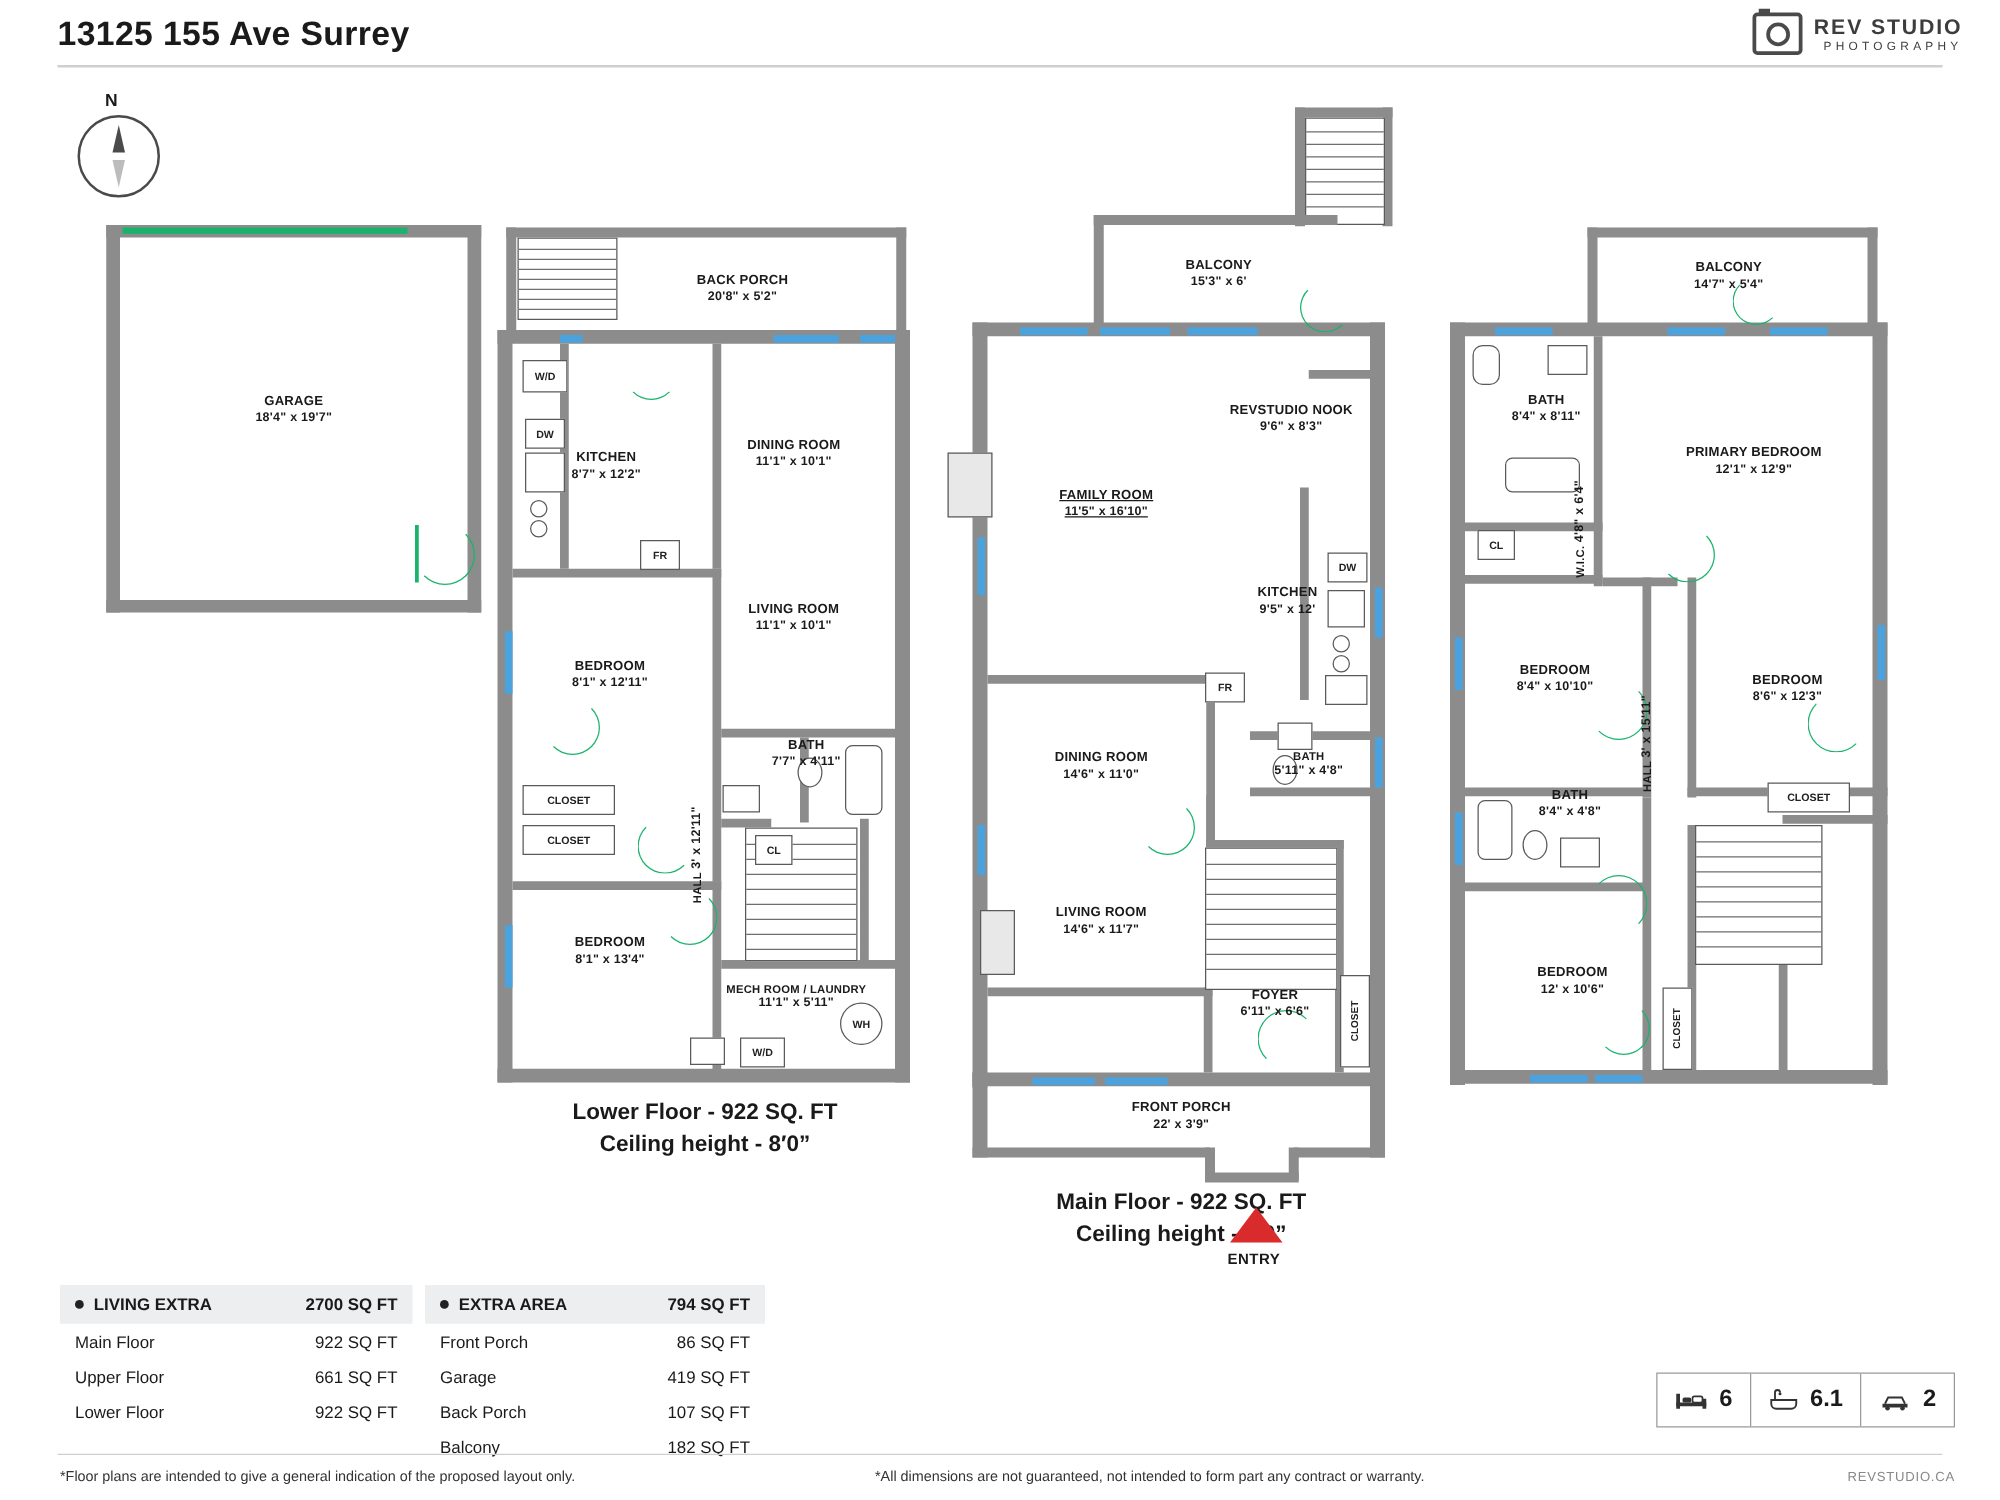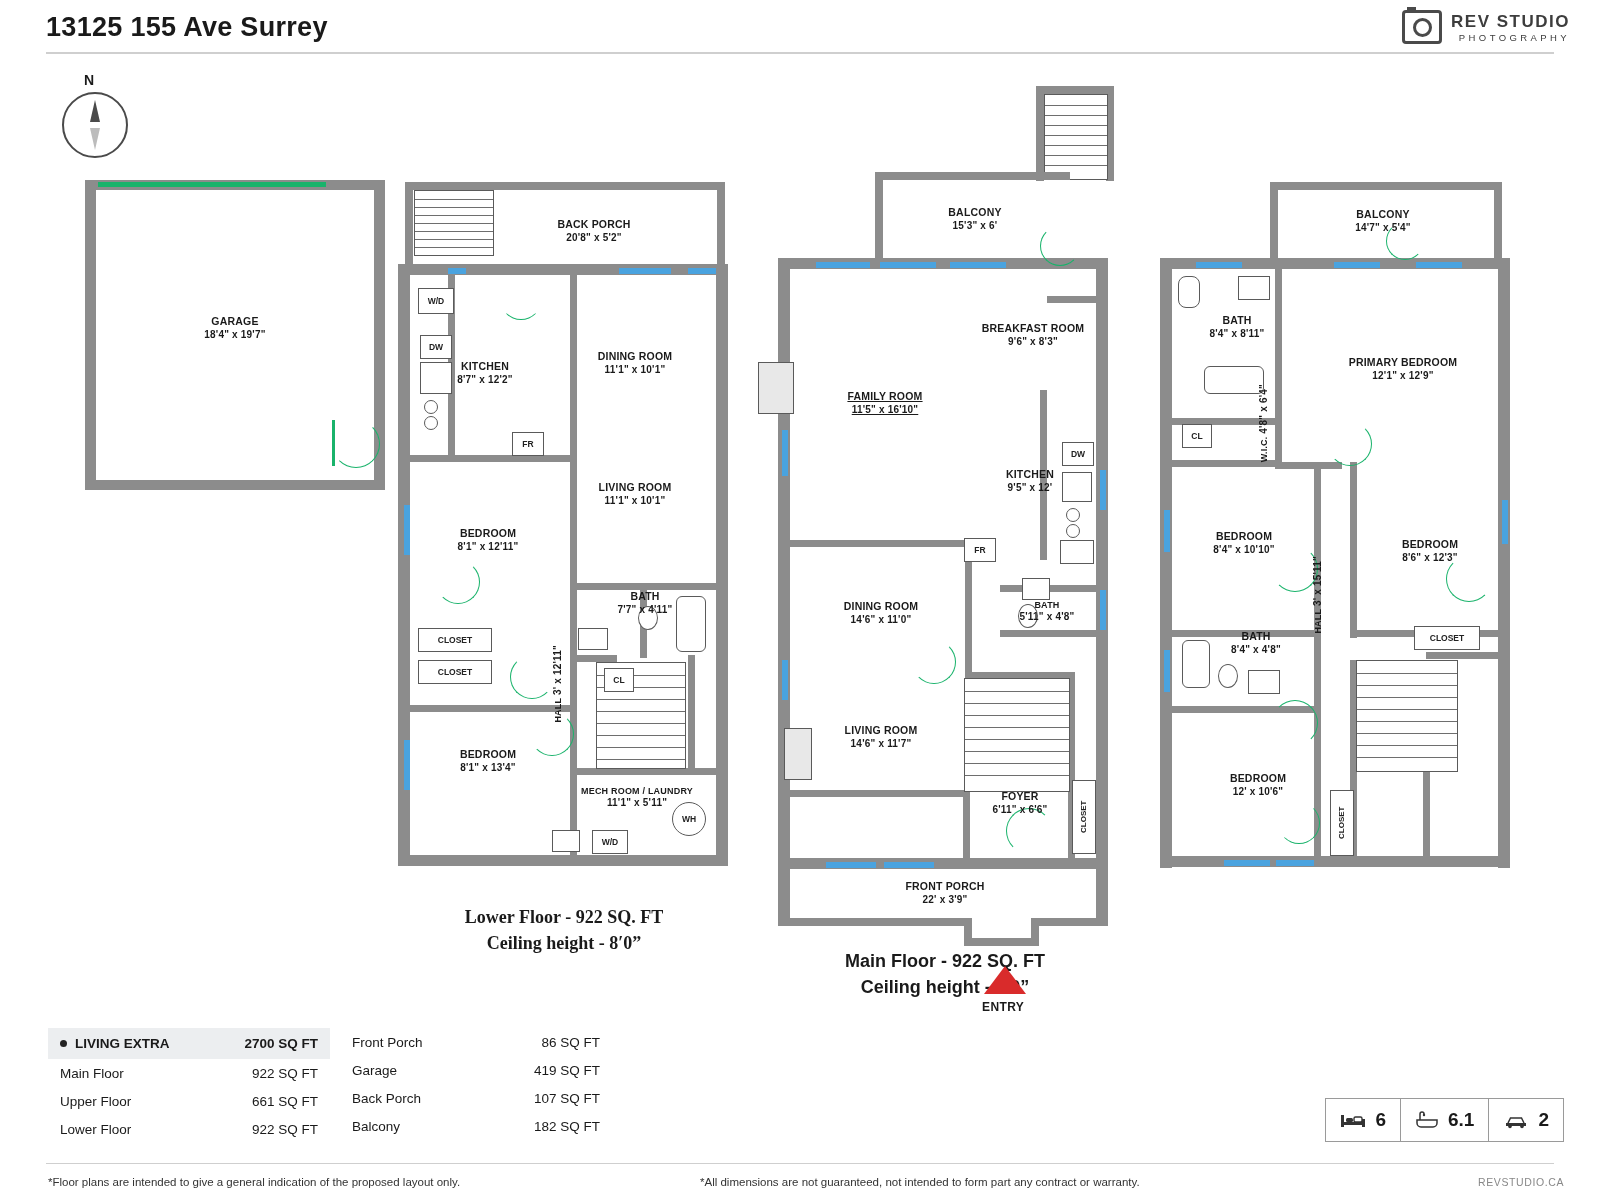--- a/index.html
+++ b/index.html
@@ -201,21 +201,21 @@
     <div class="lbl" style="left:600px;top:590px;width:90px;">
       <span>BATH</span><br><span class="dim">7'7" x 4'11"</span>
     </div>
     <div class="lbl vert lbl-sm" style="left:552px;top:645px;width:60px;">
       <span>HALL</span> <span class="dim">3' x 12'11"</span>
     </div>
     <div class="lbl lbl-sm" style="left:572px;top:786px;width:130px;">
       <span>MECH ROOM / LAUNDRY</span><br><span class="dim">11'1" x 5'11"</span>
     </div>
   </div>
-  <div class="cap" style="left:390px;top:904px;width:348px;font-family:Liberation Serif, serif;">
+  <div class="cap" style="left:390px;top:876px;width:348px;">
     <span>Lower Floor - 922 SQ. FT</span><br><span>Ceiling height - 8′0”</span>
   </div>
 
   <div>
 
     <div class="wall" style="left:1036px;top:86px;width:78px;height:8px;"></div>
     <div class="wall" style="left:1036px;top:86px;width:8px;height:95px;"></div>
     <div class="wall" style="left:1106px;top:86px;width:8px;height:95px;"></div>
     <div class="stair" style="left:1044px;top:94px;width:62px;height:84px;">
       <i style="top:10px"></i>
@@ -292,21 +292,21 @@
     </div>
 
     <div class="door-arc" style="left:1040px;top:226px;width:38px;height:38px;border-color:transparent transparent #19b36b #19b36b;"></div>
     <div class="door-arc" style="left:912px;top:640px;width:42px;height:42px;border-color:transparent #19b36b #19b36b transparent;"></div>
     <div class="door-arc" style="left:1006px;top:808px;width:44px;height:44px;border-color:#19b36b transparent transparent #19b36b;"></div>
 
     <div class="lbl" style="left:910px;top:206px;width:130px;">
       <span>BALCONY</span><br><span class="dim">15'3" x 6'</span>
     </div>
     <div class="lbl" style="left:968px;top:322px;width:130px;">
-      <span>BREAKFAST ROOM</span><br><span class="dim">9'6" x 8'3"</span>
+      <span>REVSTUDIO NOOK</span><br><span class="dim">9'6" x 8'3"</span>
     </div>
     <div class="lbl" style="left:810px;top:390px;width:150px;text-decoration:underline;">
       <span>FAMILY ROOM</span><br><span class="dim">11'5" x 16'10"</span>
     </div>
     <div class="lbl" style="left:975px;top:468px;width:110px;">
       <span>KITCHEN</span><br><span class="dim">9'5" x 12'</span>
     </div>
     <div class="lbl" style="left:808px;top:600px;width:146px;">
       <span>DINING ROOM</span><br><span class="dim">14'6" x 11'0"</span>
     </div>
@@ -434,20 +434,25 @@
       <span>Upper Floor</span>
       <span class="rv">661 SQ FT</span>
     </div>
     <div class="row">
       <span>Lower Floor</span>
       <span class="rv">922 SQ FT</span>
     </div>
   </div>
 
   <div class="tbl" style="left:340px;top:1028px;width:272px;">
+    <div class="hd">
+      <span class="dot"></span>
+      <span>EXTRA AREA</span>
+      <span class="hv">794 SQ FT</span>
+    </div>
     <div class="row">
       <span>Front Porch</span>
       <span class="rv">86 SQ FT</span>
     </div>
     <div class="row">
       <span>Garage</span>
       <span class="rv">419 SQ FT</span>
     </div>
     <div class="row">
       <span>Back Porch</span>

